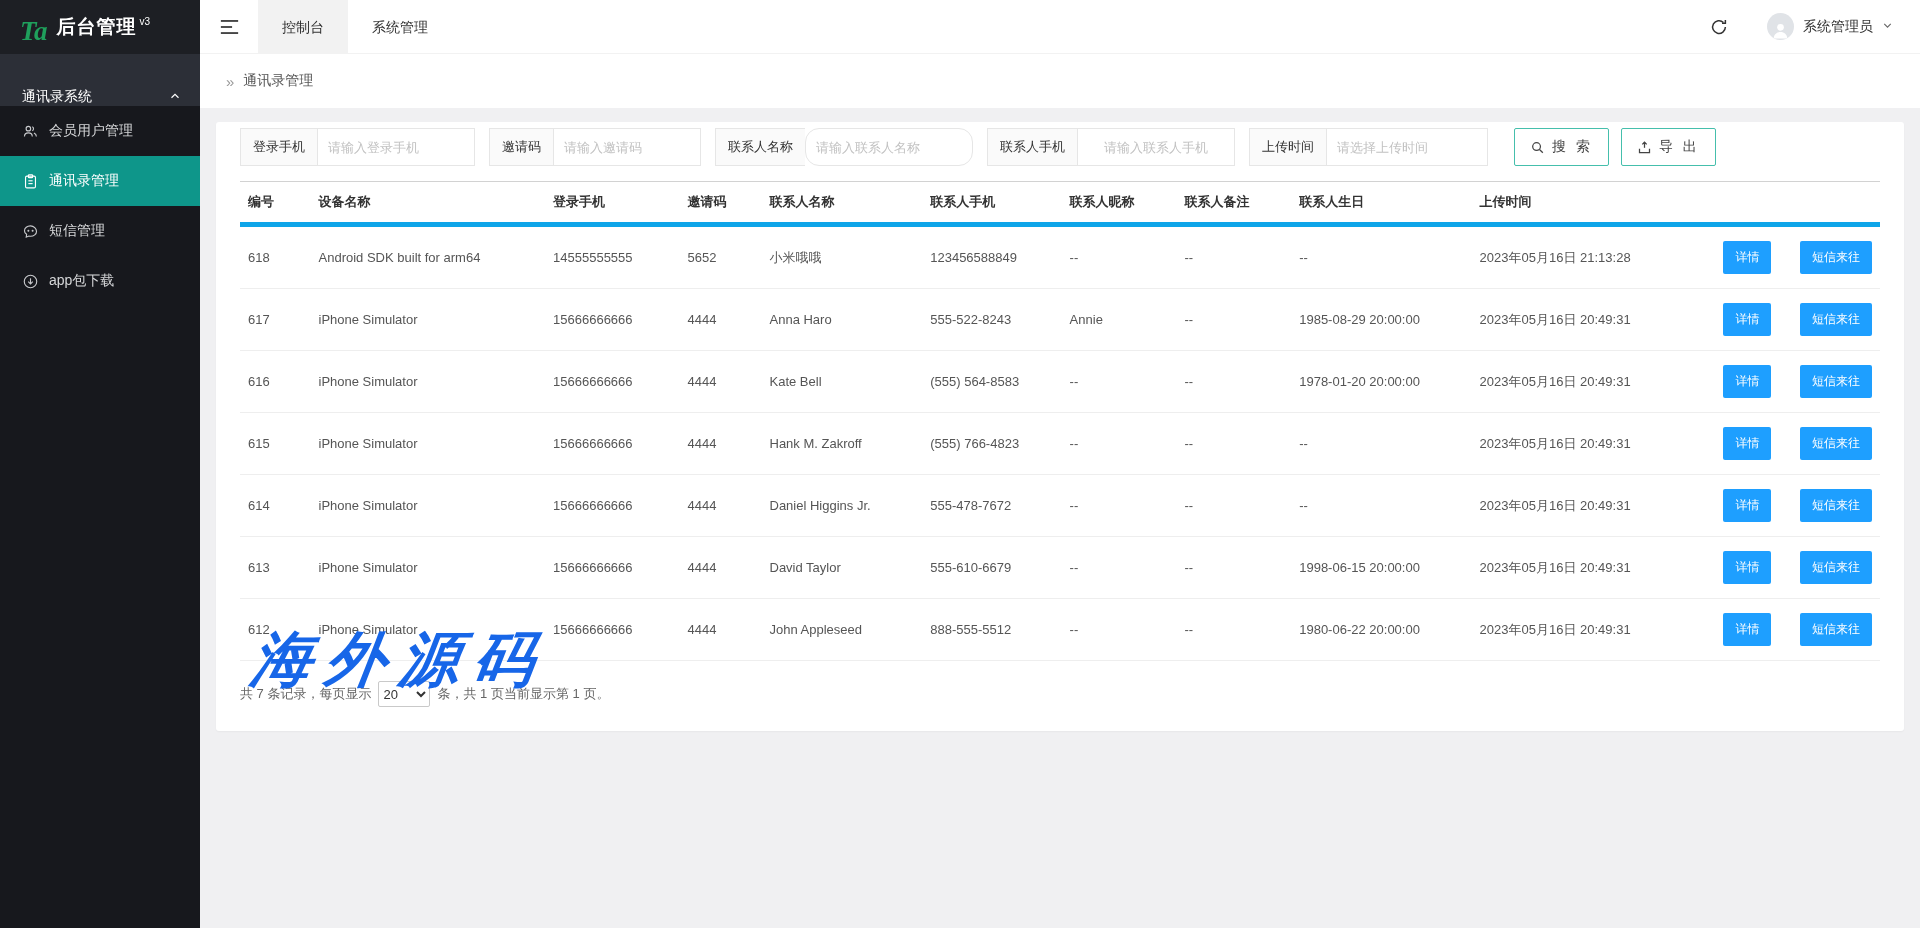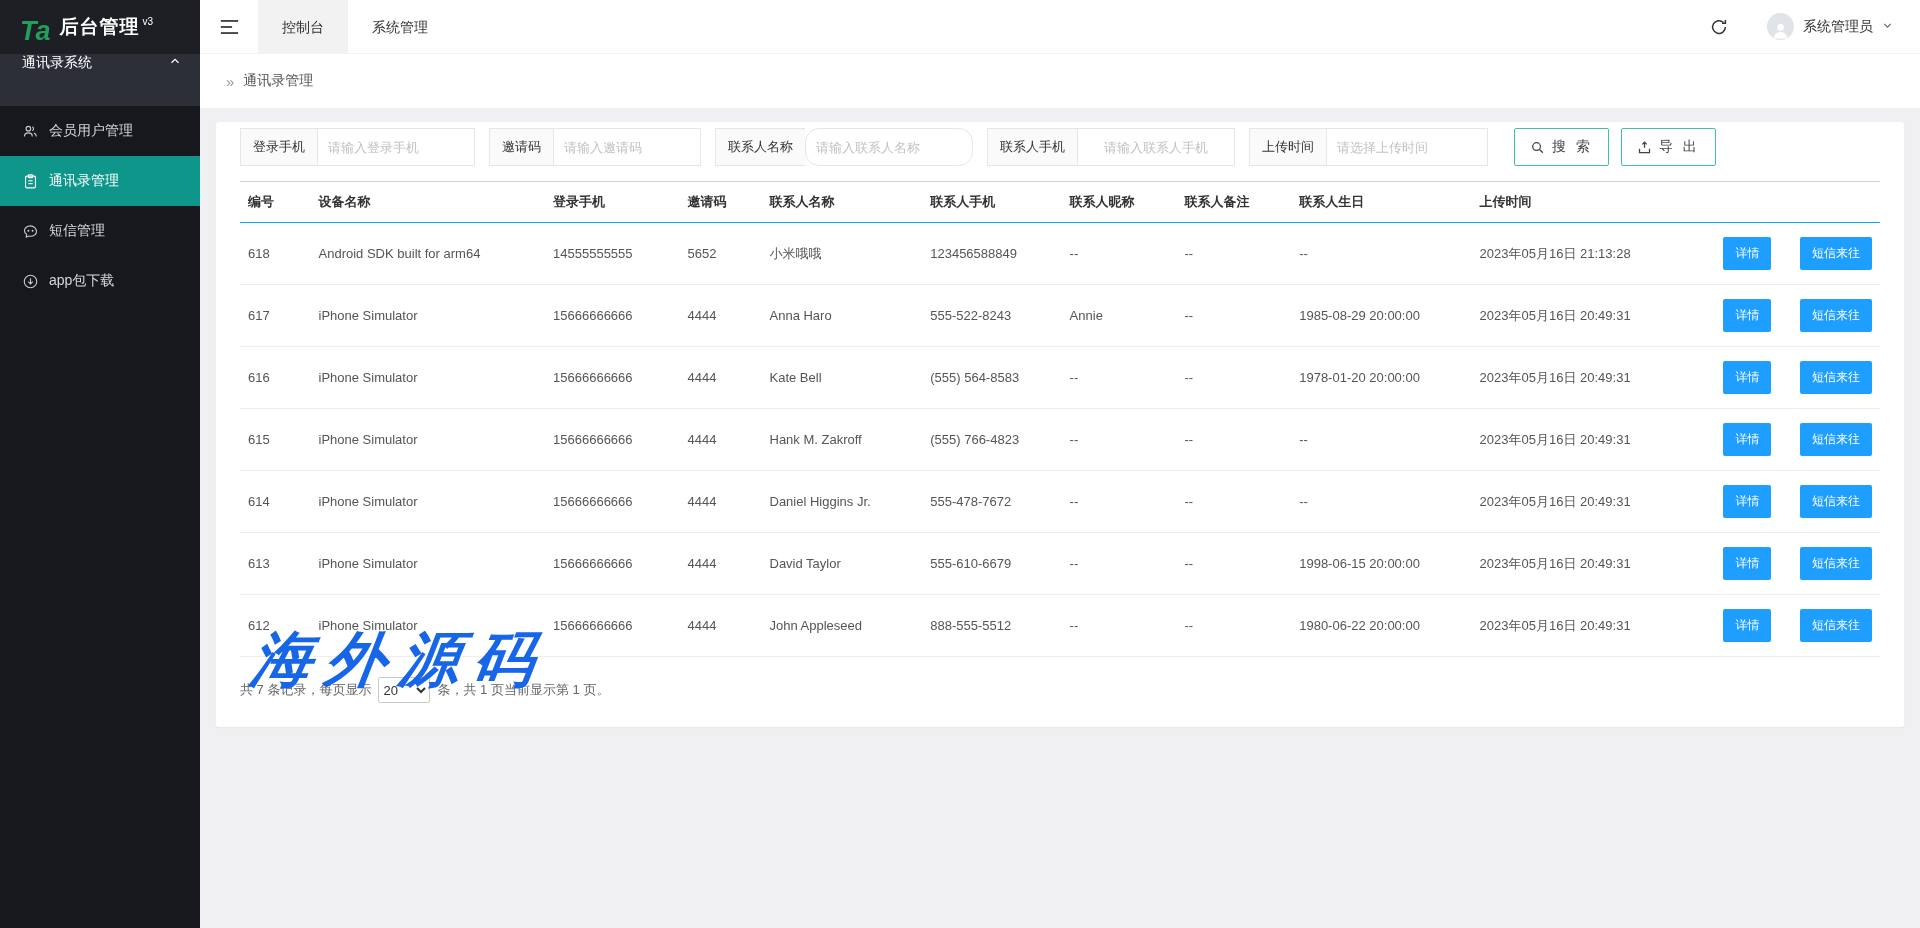--- a/index.html
+++ b/index.html
@@ -3,26 +3,26 @@
 <meta charset="utf-8">
 <title>后台管理</title>
 <style>
   * { margin:0; padding:0; box-sizing:border-box; }
   html,body { width:1920px; height:928px; overflow:hidden;
     font-family:"Liberation Sans","DejaVu Sans",sans-serif; background:#f0f0f2; }
 
   
   .sidebar { position:fixed; left:0; top:0; width:200px; height:928px; background:#17181d; z-index:5; }
   .logo { height:54px; background:#1d1f24; display:flex; align-items:center; padding-left:20px; }
-  .logo-script { font-family:Liberation Sans, sans-serif; font-style:italic; font-weight:bold;
+  .logo-script { font-family:Liberation Serif, serif; font-style:italic; font-weight:bold;
     color:#1fa05c; font-size:27px; margin-right:9px;margin-top:8px; }
   .logo-title { color:#fff; font-size:19px; font-weight:bold; letter-spacing:1px; }
   .logo-ver { color:#fff; font-size:10px; margin-left:3px; transform:translateY(-6px); display:inline-block; }
   .menu-group { height:52px; background:#2c2f37; color:#fff; font-size:14px; display:flex;
-    align-items:flex-start; justify-content:space-between; padding:0 18px 0 22px; cursor:pointer; }
+    align-items:flex-end; justify-content:space-between; padding:0 18px 0 22px; cursor:pointer; }
   .menu-item { height:50px; display:flex; align-items:center; padding-left:22px;
     color:#d6d7d9; font-size:14px; cursor:pointer; }
   .menu-item .mi-icon { width:17px; height:17px; margin-right:10px; display:inline-flex; }
   .menu-item.active { background:#0e968a; color:#fff; }
 
   
   .main { margin-left:200px; }
   .topbar { height:54px; background:#fff; display:flex; align-items:center; border-bottom:1px solid #f2f2f2; }
   .collapse-btn { width:58px; height:54px; display:flex; align-items:center; justify-content:center; cursor:pointer; }
   .tab { height:54px; line-height:54px; padding:0 24px; font-size:14px; color:#333; cursor:pointer; }
@@ -54,21 +54,21 @@
   .filter-group:nth-child(2) .f-input { width:148px; }
   .filter-group:nth-child(3) .f-input { width:168px;border-radius:14px; }
   .filter-group:nth-child(4) .f-input { width:158px;text-align:center; }
   .filter-group:nth-child(5) .f-input { width:162px; }
   .btn-outline { height:38px; padding:0 15px; background:#fff; border:1px solid #45bfac; border-radius:2px;
     color:#444; font-size:14px; display:inline-flex; align-items:center; gap:7px; cursor:pointer; margin-left:12px;
     letter-spacing:3px; }
 
   
   table { width:100%; border-collapse:collapse; table-layout:fixed; margin-top:15px; }
-  thead th { border-top:1px solid #d2d2d2; border-bottom:1px solid #0ea5e9; padding:11px 8px;
+  thead th { border-top:1px solid #d2d2d2; border-bottom:5px solid #0ea5e9; padding:11px 8px;
     font-size:13px; color:#333; text-align:left; font-weight:bold; white-space:nowrap; }
   tbody td { padding:14px 8px; font-size:13px; color:#555; border-bottom:1px solid #eeeeee;
     white-space:nowrap; overflow:hidden; text-overflow:ellipsis; }
   .actions-cell { text-align:right; }
   .btn-blue { background:#1e9fff; color:#fff; border:none; border-radius:2px; font-size:12px;
     padding:8px 12px; margin-left:25px; cursor:pointer; }
 
   
   .pagination { margin-top:20px; display:flex; align-items:center; font-size:13px; color:#666; gap:7px; }
   .page-size-select { height:26px; min-width:52px; border:1px solid #c9c9c9; border-radius:2px;

